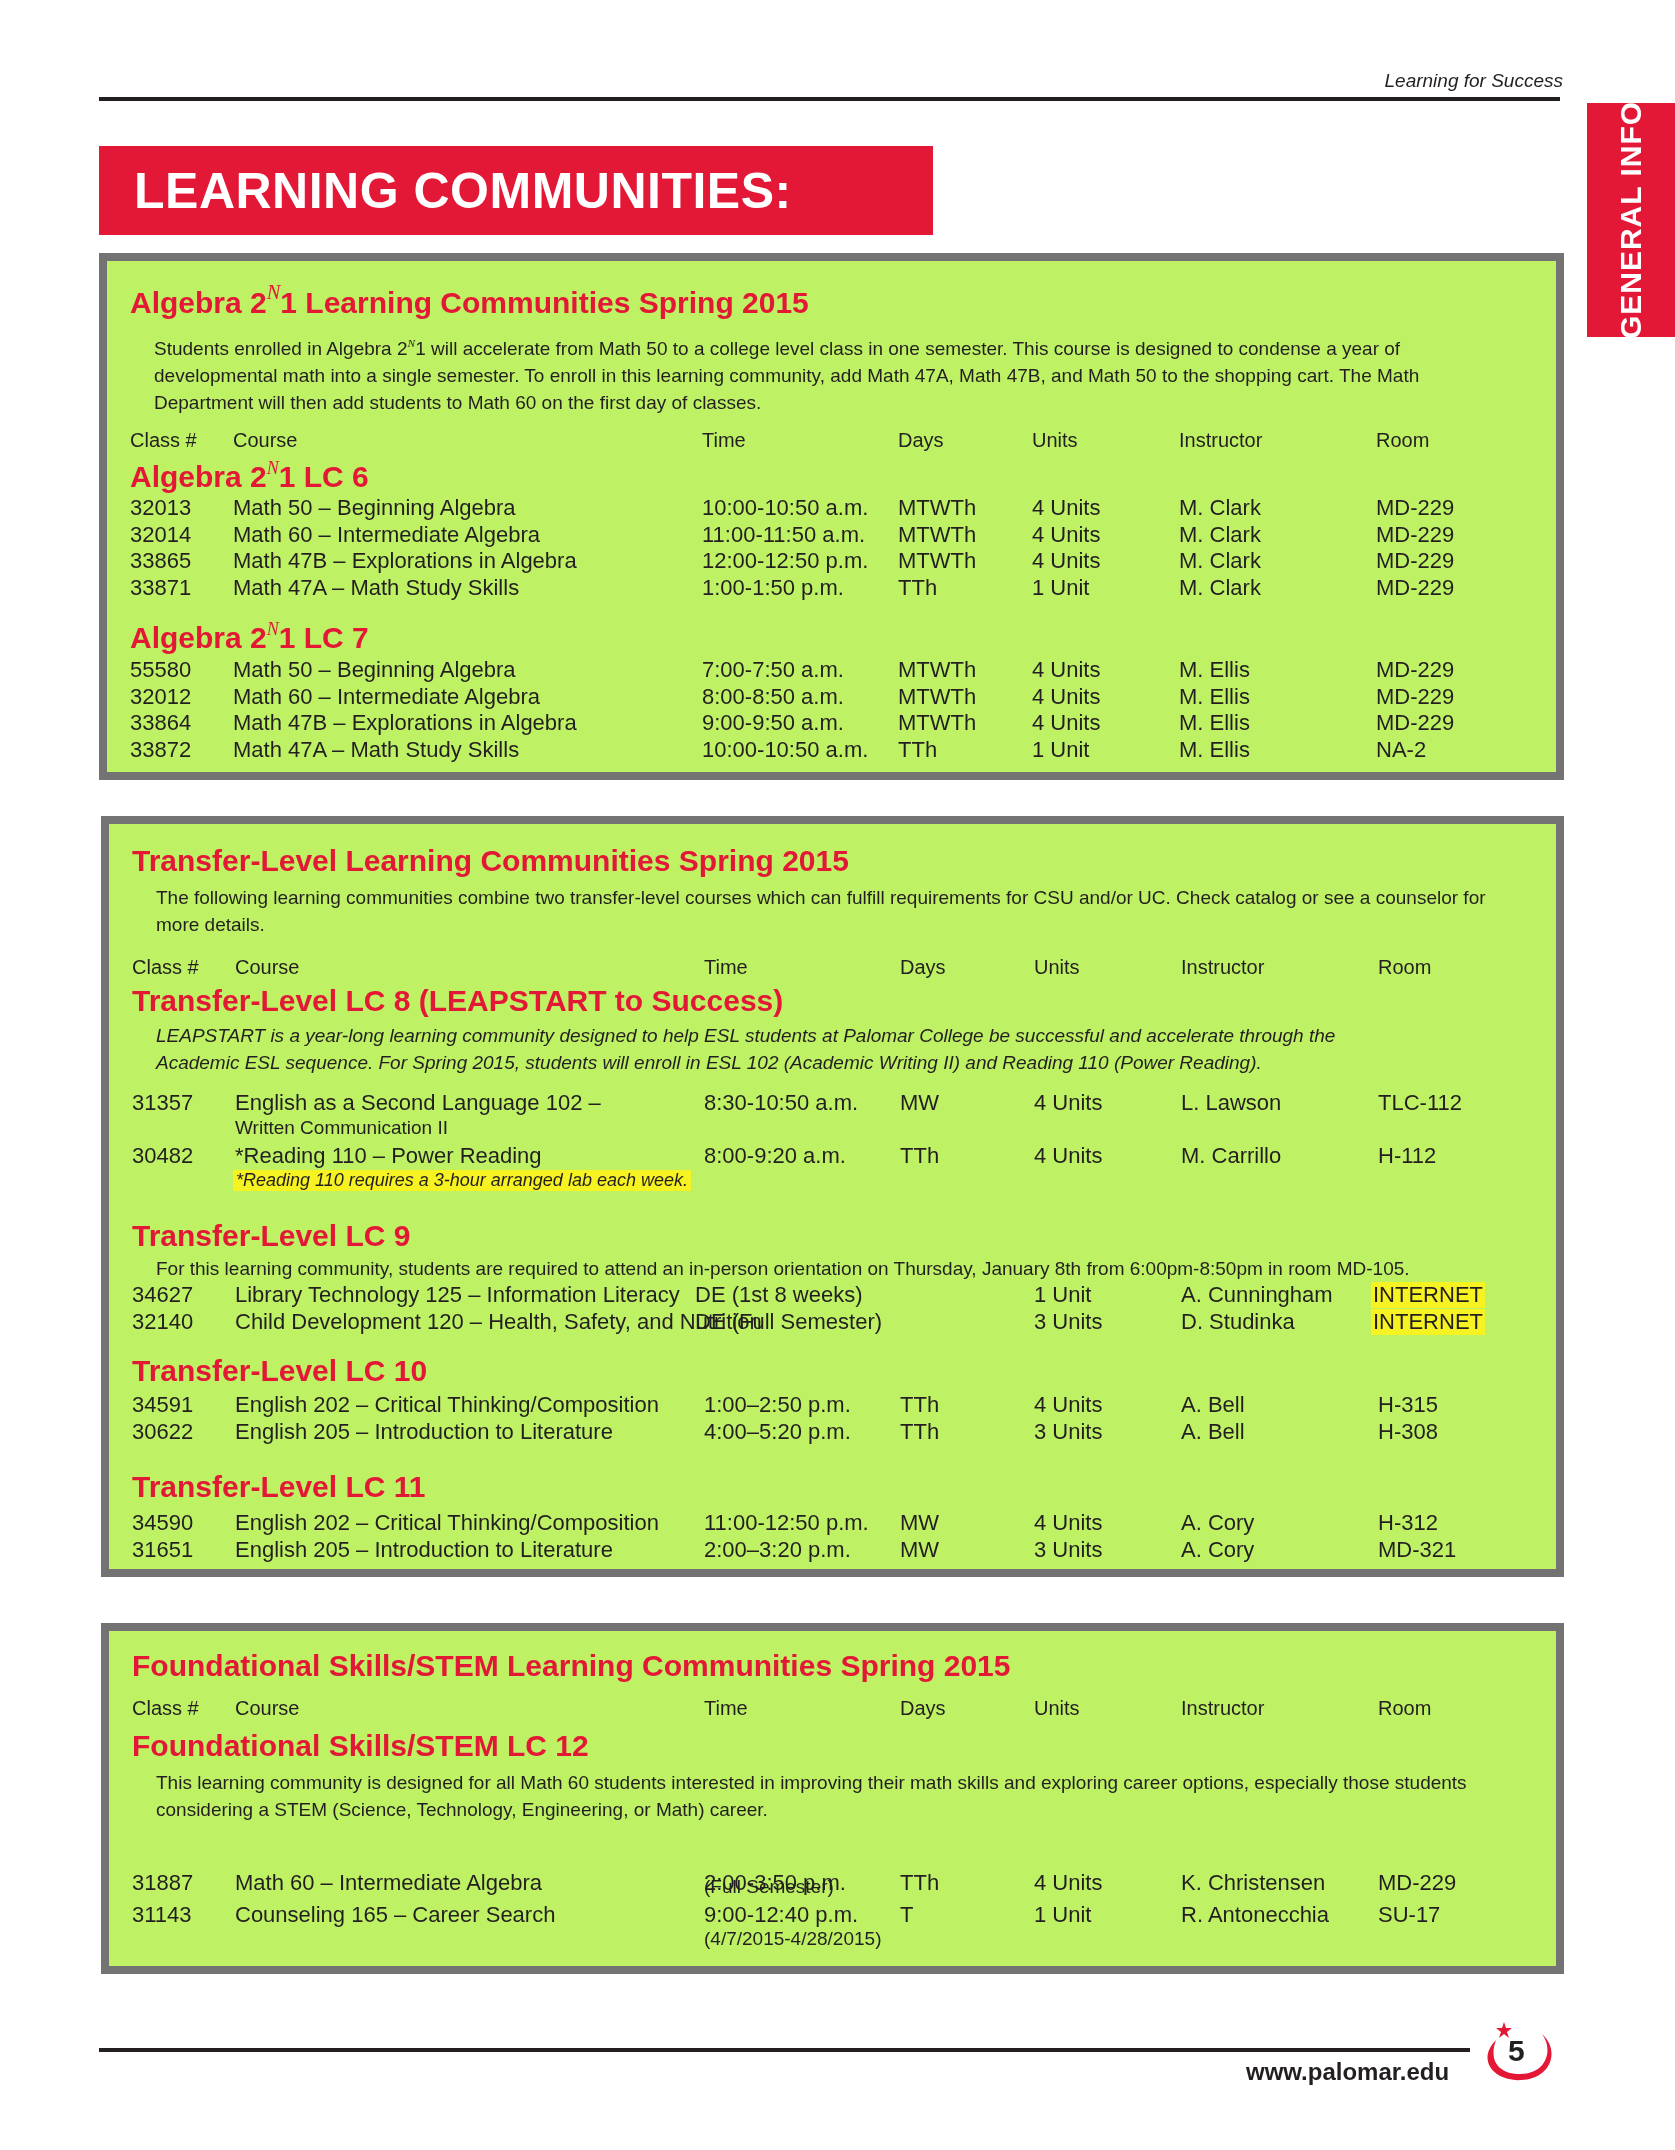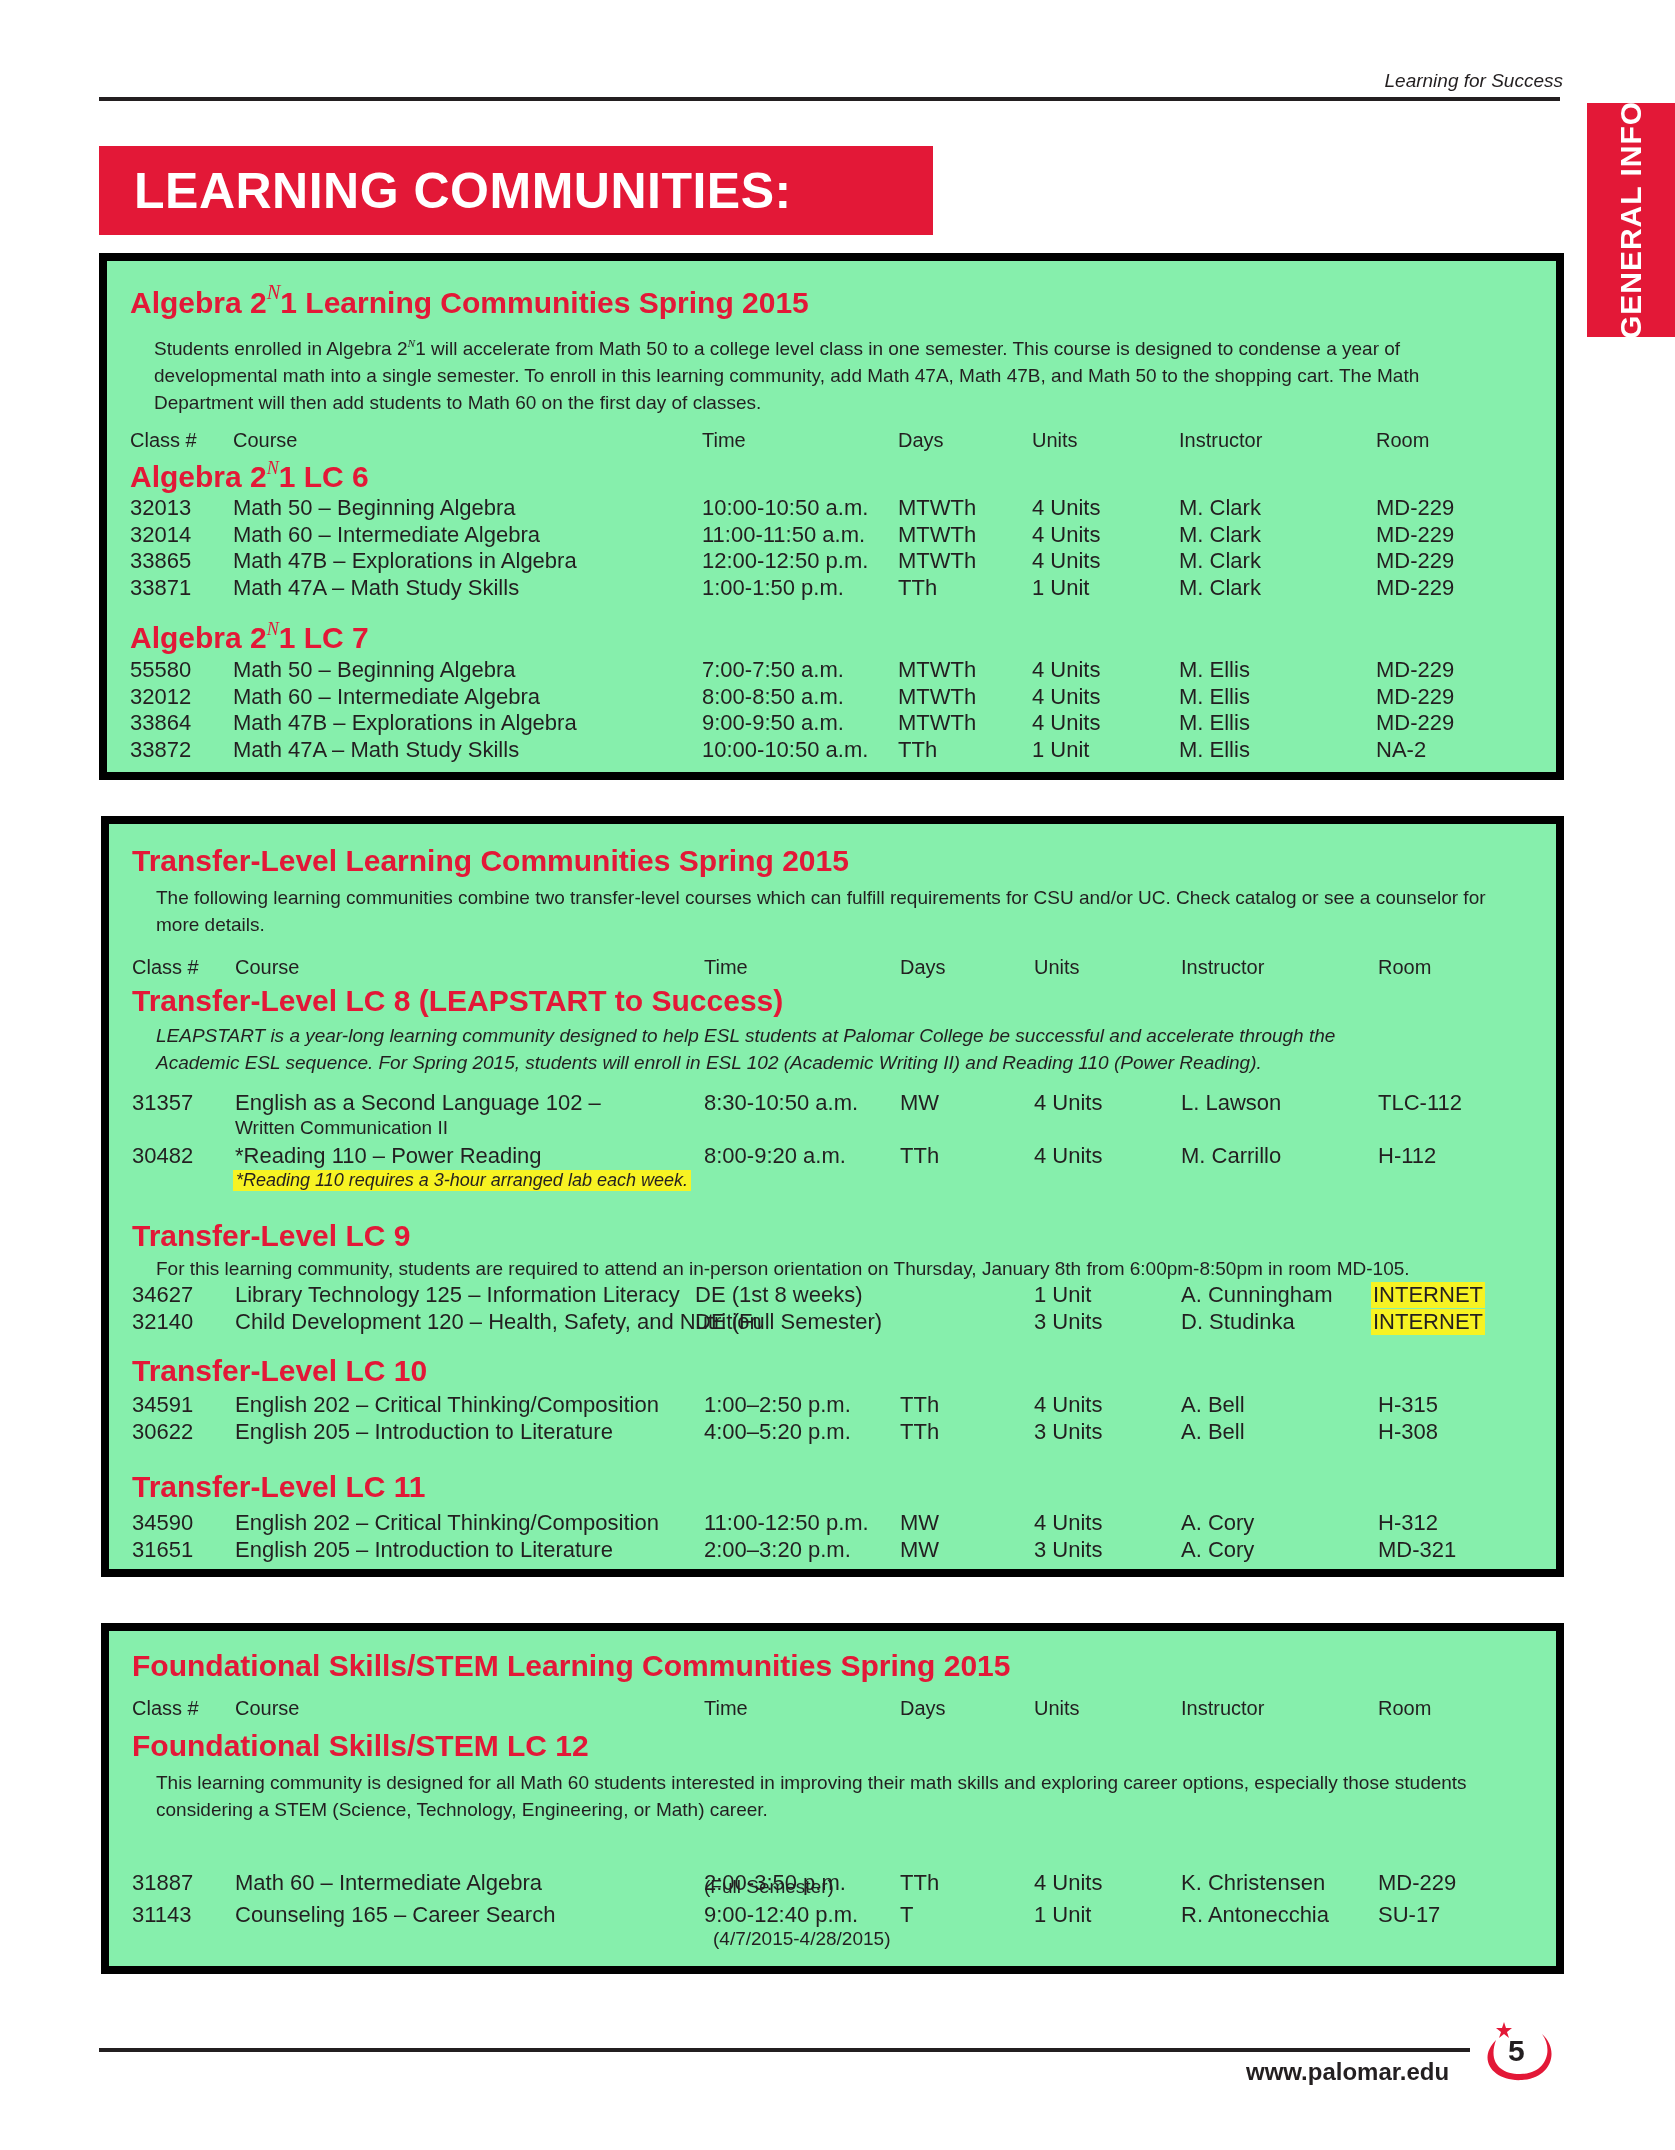--- a/index.html
+++ b/index.html
@@ -9,21 +9,21 @@
              font-family:"Liberation Sans Narrow","Liberation Sans", sans-serif; }
   .top-rule { position:absolute; left:99px; top:97px; width:1461px; height:4px; background:#231f20; }
   .side-tab { position:absolute; left:1587px; top:103px; width:88px; height:234px; background:#e31837; }
   .side-tab span { position:absolute; left:50%; top:50%; transform:translate(-50%,-50%) rotate(-90deg);
                    color:#fff; font-weight:bold; font-size:30px; white-space:nowrap; letter-spacing:1px; }
   .banner { position:absolute; left:99px; top:146px; width:1459px; height:89px; display:flex; }
   .banner .red { background:#e31837; width:834px; color:#fff; font-weight:bold; font-size:50px;
                  display:flex; align-items:center; padding-left:35px; box-sizing:border-box; letter-spacing:0.5px; }
   .banner .black { background:#231f20; flex:1; color:#fff; font-weight:bold; font-size:40px;
                    display:flex; align-items:center; padding-left:38px; box-sizing:border-box; }
-  .box { position:absolute; border:8px solid #000000; box-sizing:border-box; background:#86efac;padding-left:7px; }
+  .box { position:absolute; border:8px solid #737373; box-sizing:border-box; background:#bef264;padding-left:7px; }
   .box1 { left:99px; top:253px; width:1465px; height:527px; }
   .box2 { left:101px; top:816px; width:1463px; height:761px; }
   .box3 { left:101px; top:1623px; width:1463px; height:351px; }
   .h1 { position:absolute; color:#e31837; font-weight:bold; font-size:30px; white-space:nowrap; }
   .h2 { position:absolute; color:#e31837; font-weight:bold; font-size:30px; white-space:nowrap; }
   sup.n { font-family:"Liberation Serif", serif; font-style:italic; font-size:0.6em; vertical-align:0.7em; font-weight:normal; }
   .ser { font-family:"Liberation Serif", serif; font-weight:normal; }
   .para { position:absolute; font-size:19px; line-height:27px; color:#231f20; }
   .para.it { font-style:italic; }
   .cols { position:absolute; font-size:20px; color:#231f20; height:26px; width:1400px; }
@@ -285,21 +285,21 @@
         <span class="c-num">31143</span>
         <span class="c-course">Counseling 165 – Career Search</span>
         <span class="c-time">9:00-12:40 p.m.</span>
         <span class="c-days">T</span>
         <span class="c-units">1 Unit</span>
         <span class="c-instr">R. Antonecchia</span>
         <span class="c-room">SU-17</span>
       </div>
     </div>
   <div class="sub" style="left:595px; top:245px;">(Full Semester)</div>
-  <div class="sub" style="left:595px; top:297px;margin-left:9px;">(4/7/2015-4/28/2015)</div>
+  <div class="sub" style="left:595px; top:297px;">(4/7/2015-4/28/2015)</div>
 </div>
 
 <div class="bottom-rule"></div>
 <div class="url">www.palomar.edu</div>
 <div class="pagenum">
   <svg width="90" height="70" viewBox="0 0 90 70">
     <path d="M22 20 C2 40, 20 62, 48 60 C78 58, 86 30, 68 14 C80 30, 72 54, 46 54 C26 54, 14 42, 22 20 Z" fill="#e31837"></path>
     <polygon points="30,2 32,8 38,8 33,12 35,18 30,14 25,18 27,12 22,8 28,8" fill="#e31837"></polygon>
   </svg>
   <span>5</span>

